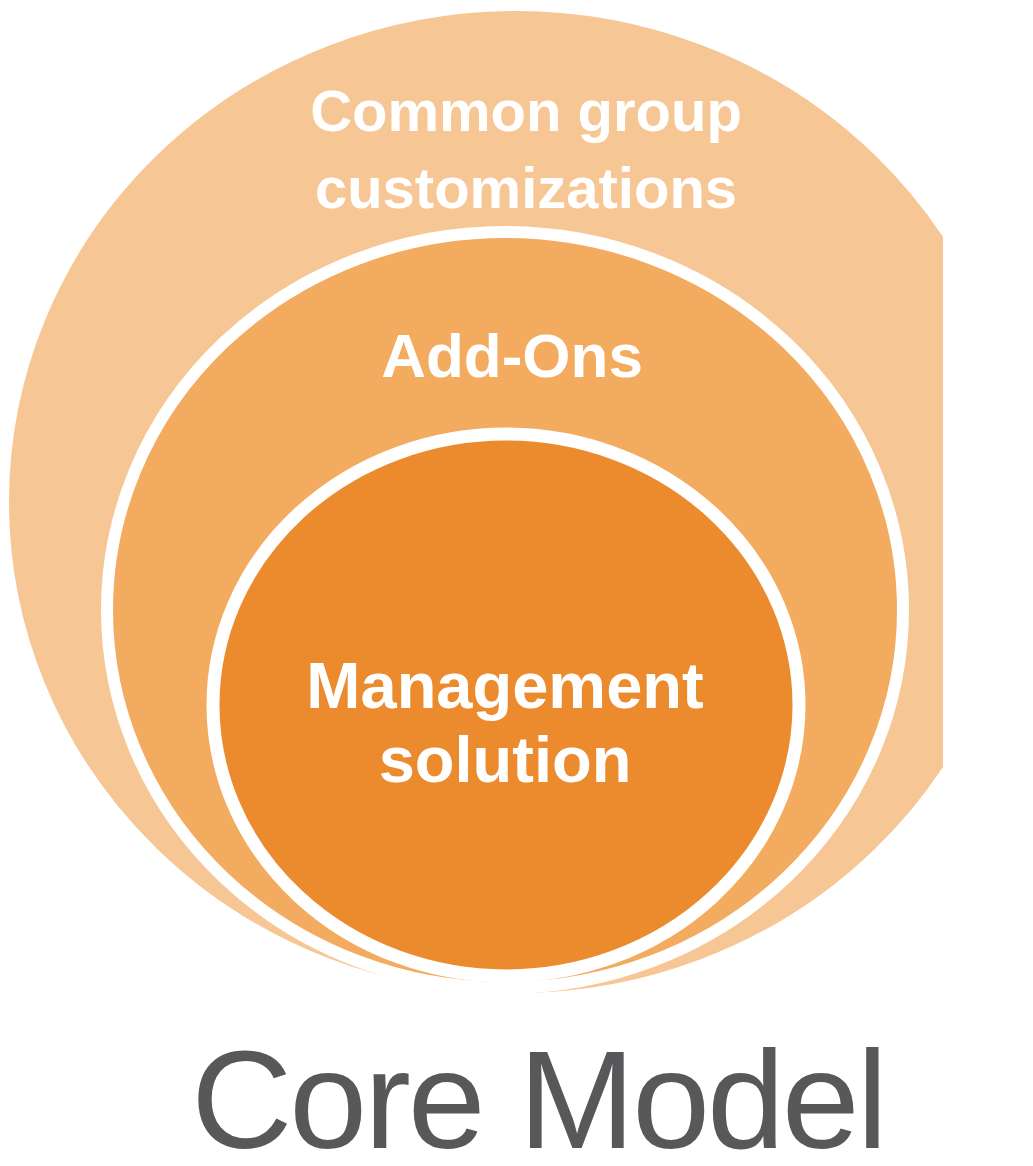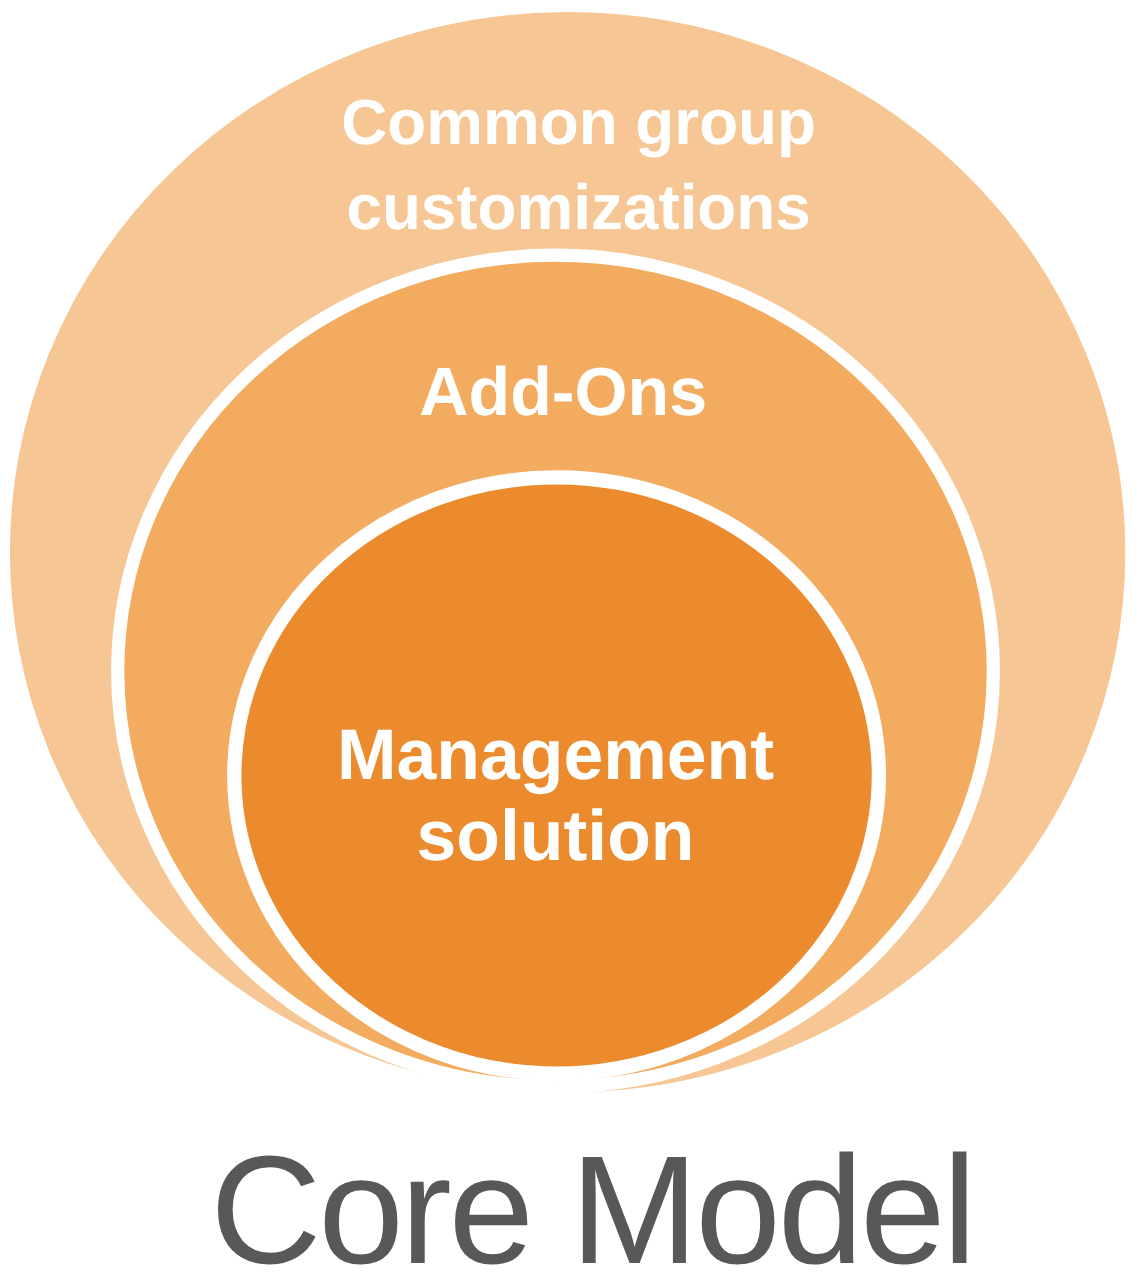--- a/index.html
+++ b/index.html
@@ -2,21 +2,21 @@
 <html><head>
 <meta charset="utf-8">
 <style>
   html, body {
     margin: 0;
     padding: 0;
     background: #ffffff;
   }
   .stage {
     position: relative;
-    width: 1033px;
+    width: 943px;
     height: 1166px;
     background: #ffffff;
     overflow: hidden;
     font-family: "Liberation Sans", sans-serif;
   }
   svg { display: block; }
   .ring-label {
     font-family: "Liberation Sans", "DejaVu Sans", sans-serif;
     font-weight: bold;
     text-anchor: middle;

